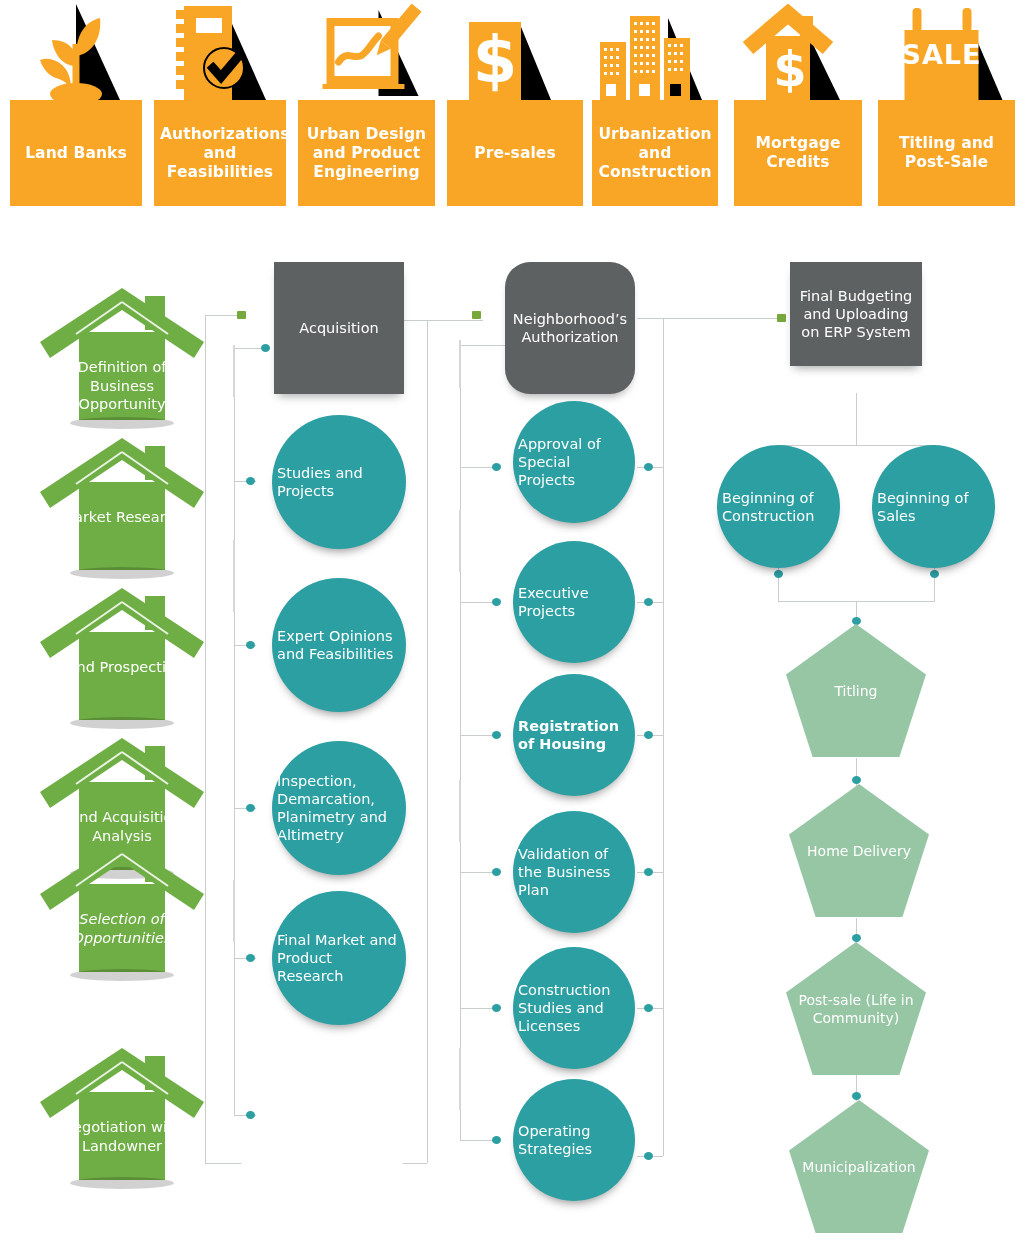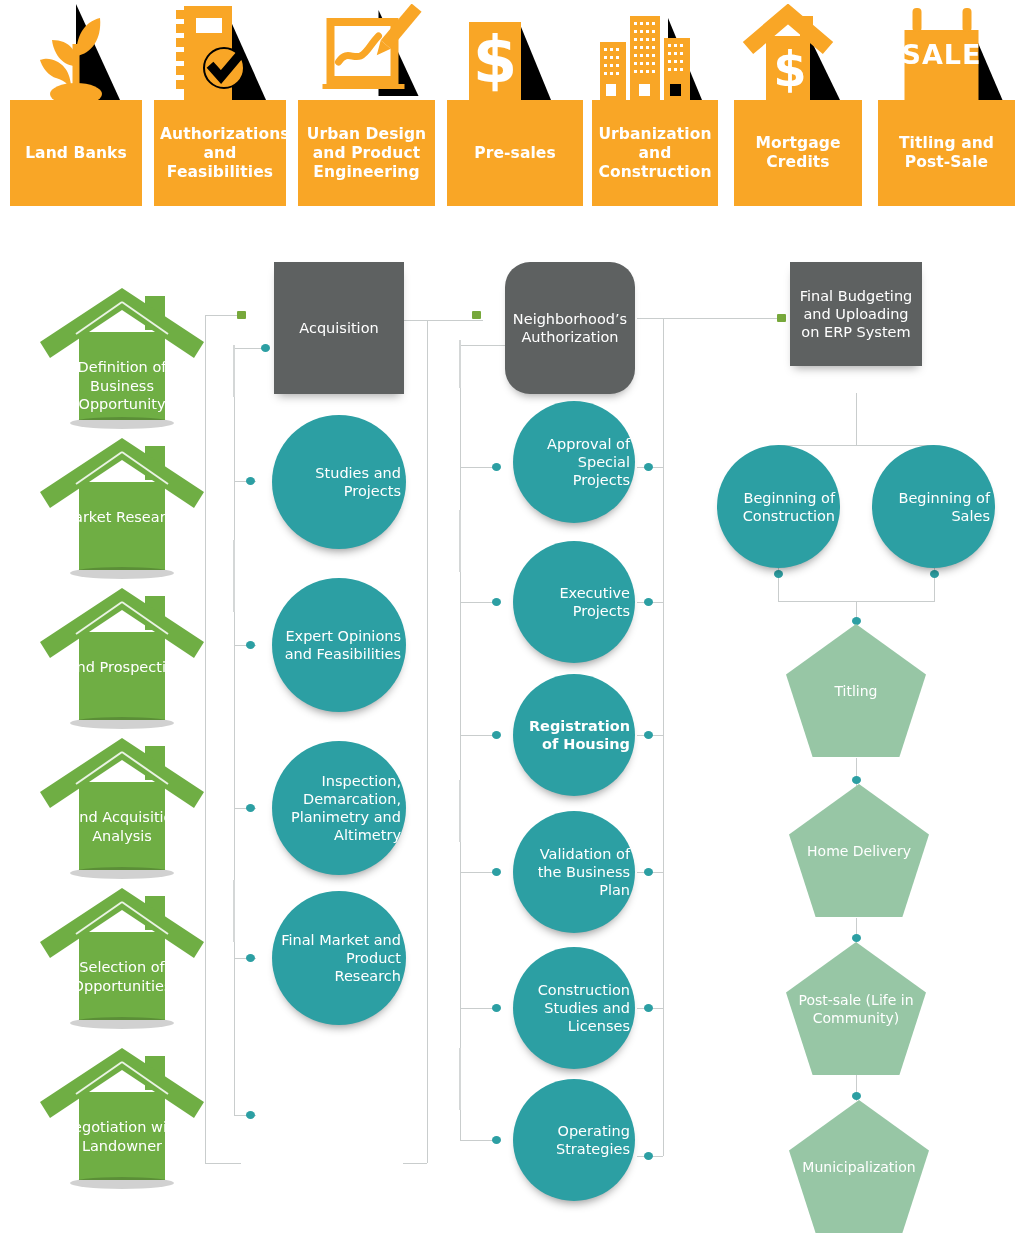--- a/index.html
+++ b/index.html
@@ -35,21 +35,21 @@
   .gbox .gtext{
     position:absolute;left:4px;right:4px;top:50%;transform:translateY(-50%);
     text-align:center;color:#ffffff;font-size:14.5px;line-height:18px;
   }
 
   
   .circ{position:absolute;border-radius:50%;background:#2C9FA3;
         box-shadow:0 7px 10px -5px rgba(0,0,0,.42);}
   .circ .ctext{
     position:absolute;left:5px;right:5px;top:50%;transform:translateY(-50%);
-    text-align:right;color:#ffffff;font-size:14.5px;line-height:18px;
+    text-align:left;color:#ffffff;font-size:14.5px;line-height:18px;
   }
 
   
   .pent{position:absolute;width:140px;height:133px;}
   .pent .pshape{
     position:absolute;left:0;top:0;width:140px;height:133px;background:#97C6A5;
     clip-path:polygon(50% 0%, 100% 38%, 81% 100%, 19% 100%, 0% 38%);
   }
   .pent .ptext{
     position:absolute;left:4px;right:4px;top:50%;transform:translateY(-50%);
@@ -360,21 +360,21 @@
       <rect x="109" y="16" width="20" height="34" fill="#6FAE44"></rect>
       <path d="M86 8 L168 62 L158 78 L86 30 L14 78 L4 62 Z" fill="#6FAE44"></path>
       <rect x="43" y="52" width="86" height="88" fill="#6FAE44"></rect>
       <path d="M86 22 L132 54" stroke="#FFFFFF" stroke-width="2" fill="none" opacity=".85"></path>
       <path d="M86 22 L40 54" stroke="#FFFFFF" stroke-width="2" fill="none" opacity=".85"></path>
       <ellipse cx="86" cy="143" rx="52" ry="6" fill="#000" opacity=".18"></ellipse>
     </svg>
     <div class="htext">Land Acquisition Analysis</div>
   </div>
 
-  <div class="house" style="left:36px;top:880px;">
+  <div class="house" style="left:36px;top:832px;font-style:italic;">
     <svg width="172" height="150" viewBox="0 0 172 150">
       <rect x="109" y="16" width="20" height="34" fill="#6FAE44"></rect>
       <path d="M86 8 L168 62 L158 78 L86 30 L14 78 L4 62 Z" fill="#6FAE44"></path>
       <rect x="43" y="52" width="86" height="88" fill="#6FAE44"></rect>
       <path d="M86 22 L132 54" stroke="#FFFFFF" stroke-width="2" fill="none" opacity=".85"></path>
       <path d="M86 22 L40 54" stroke="#FFFFFF" stroke-width="2" fill="none" opacity=".85"></path>
       <ellipse cx="86" cy="143" rx="52" ry="6" fill="#000" opacity=".18"></ellipse>
     </svg>
     <div class="htext">Selection of Opportunities</div>
   </div>

